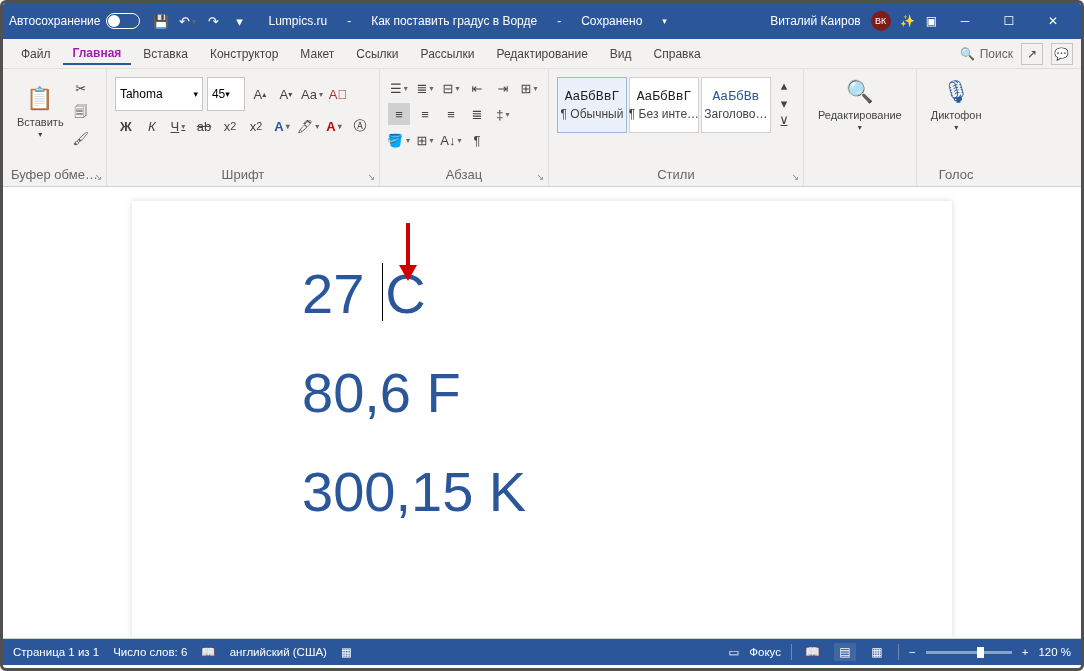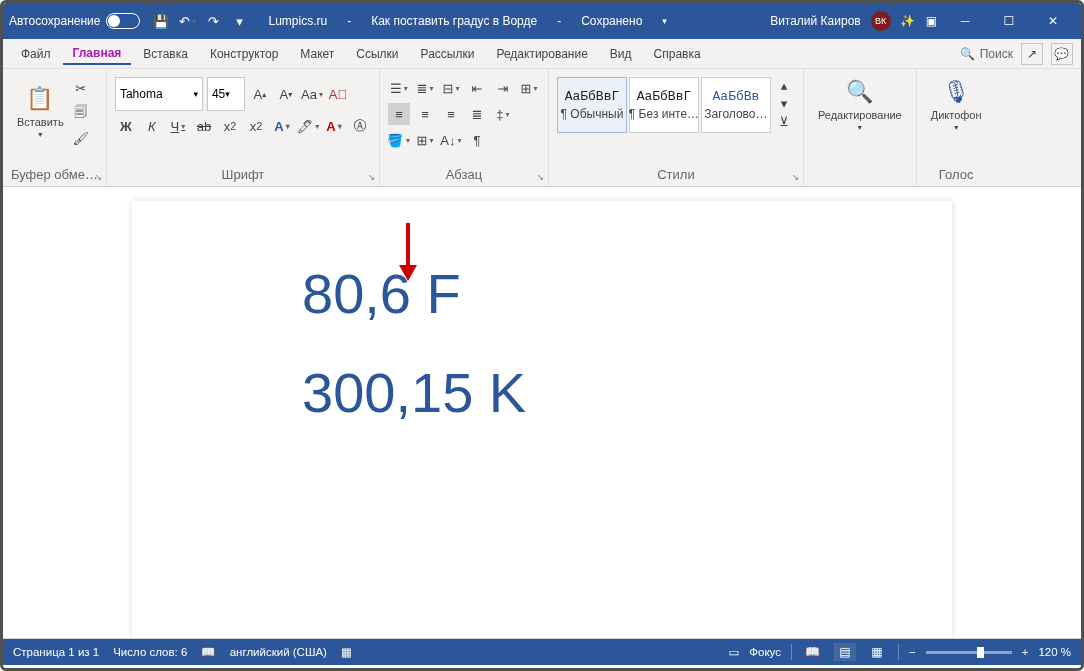--- a/index.html
+++ b/index.html
@@ -242,20 +242,23 @@
 </div>
 
 <div class="doc-area">
   <div class="page">
     <div class="arrow">
       <svg width="26" height="62">
           <line x1="13" y1="2" x2="13" y2="48" stroke="#c00" stroke-width="4"></line>
           <polygon points="13,60 4,44 22,44" fill="#c00"></polygon>
         </svg>
     </div>
+    <div class="docline">
+      <span>27 </span><span class="cursor"></span><span>С</span>
+    </div>
     <div class="docline">80,6 F</div>
     <div class="docline">300,15 K</div>
   </div>
 </div>
 
 <div class="statusbar">
   <span>Страница 1 из 1</span>
   <span>Число слов: 6</span>
   <span>📖</span>
   <span>английский (США)</span>

